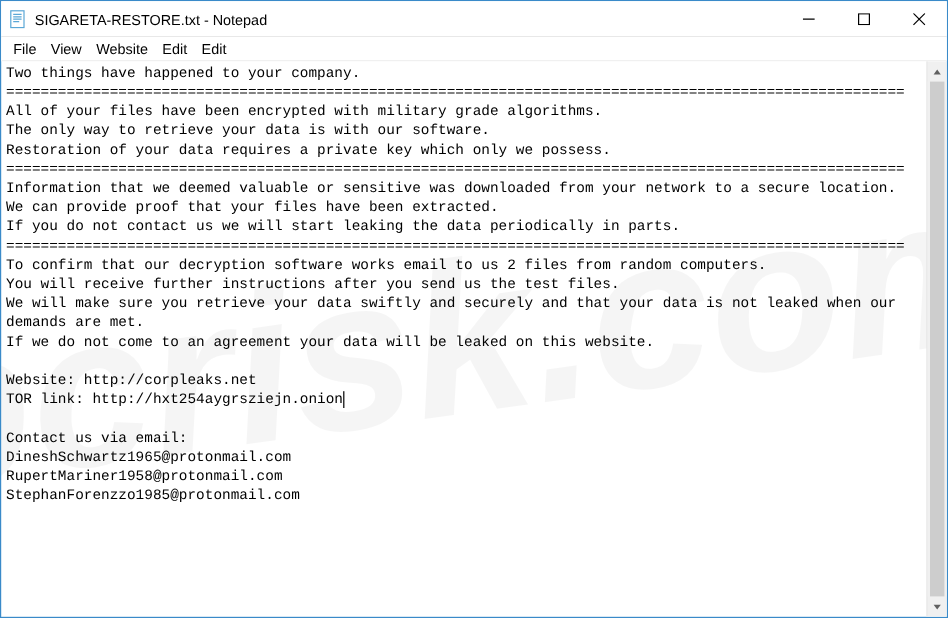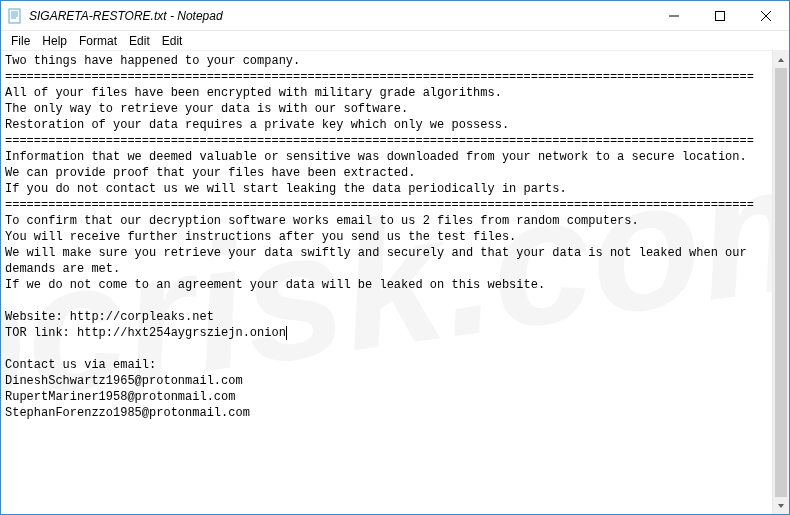--- a/index.html
+++ b/index.html
@@ -25,24 +25,23 @@
     .titlebar {
       height: 30px;
       background: #ffffff;
       display: flex;
       align-items: center;
       justify-content: space-between;
       border-bottom: 1px solid #e8e8e8;
     }
     .titlebar-left {
       display: flex;
-      align-items: center;
+      align-items: flex-end;
       padding-left: 6px;
       gap: 6px;
-      font-style: italic;
     }
     .app-icon {
       width: 16px;
       height: 16px;
       display: flex;
       align-items: center;
       justify-content: center;
     }
     .title-text {
       font-size: 12px;
@@ -174,22 +173,22 @@
         <svg width="10" height="10" viewBox="0 0 10 10">
             <line x1="0" y1="0" x2="10" y2="10" stroke="#000" stroke-width="1"></line>
             <line x1="10" y1="0" x2="0" y2="10" stroke="#000" stroke-width="1"></line>
           </svg>
       </div>
     </div>
   </div>
 
   <div class="menubar">
     <span class="menu-item">File</span>
-    <span class="menu-item">Help</span>
-    <span class="menu-item">Format</span>
+    <span class="menu-item">View</span>
+    <span class="menu-item">Website</span>
     <span class="menu-item">Edit</span>
     <span class="menu-item">Edit</span>
   </div>
 
   <div class="content-wrap">
     <div class="content"><div class="watermark">pcrisk.com</div><span>Two things have happened to your company.
 ========================================================================================================
 All of your files have been encrypted with military grade algorithms.
 The only way to retrieve your data is with our software.
 Restoration of your data requires a private key which only we possess.

